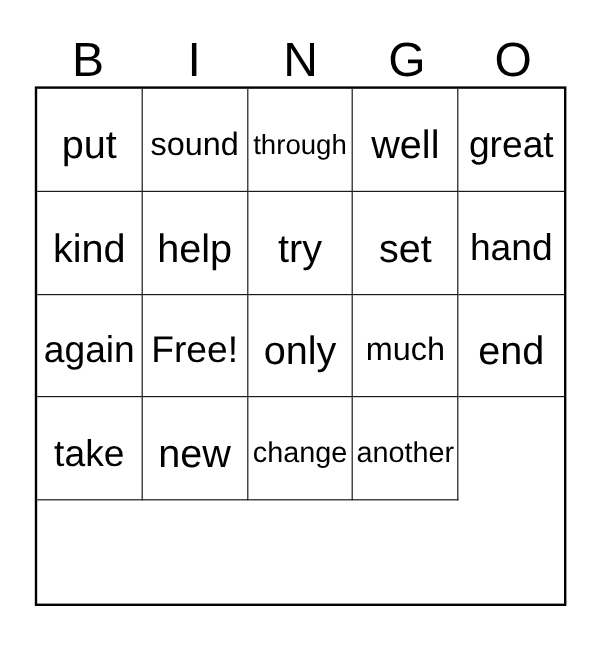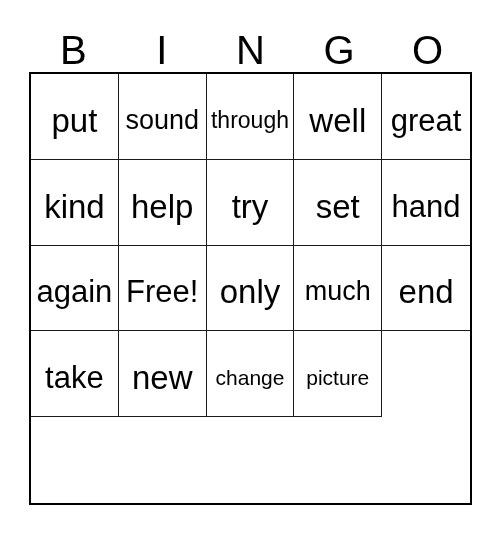--- a/index.html
+++ b/index.html
@@ -76,21 +76,21 @@
     line-height: 1;
     white-space: nowrap;
     text-align: center;
     transform: translateY(4px);
   }
 
   
   .fs-xl { font-size: 33px; }
   .fs-lg { font-size: 31px; }
   .fs-md { font-size: 27px; }
-  .fs-sm { font-size: 21px; text-align: right; }
+  .fs-sm { font-size: 24px; text-align: right; }
   .fs-xs { font-size: 23px; }
 </style>
 </head>
 <body>
 
 <div class="card">
 
   <div class="header-row">
     <div class="header-cell">B</div>
     <div class="header-cell">I</div>
@@ -148,17 +148,17 @@
       <div class="cell">
         <span class="cell-text fs-lg">take</span>
       </div>
       <div class="cell">
         <span class="cell-text fs-xl">new</span>
       </div>
       <div class="cell">
         <span class="cell-text fs-sm">change</span>
       </div>
       <div class="cell">
-        <span class="cell-text fs-sm">picture</span>
+        <span class="cell-text fs-sm">another</span>
       </div>
     </div>
 
 </div>
 
 </body></html>

